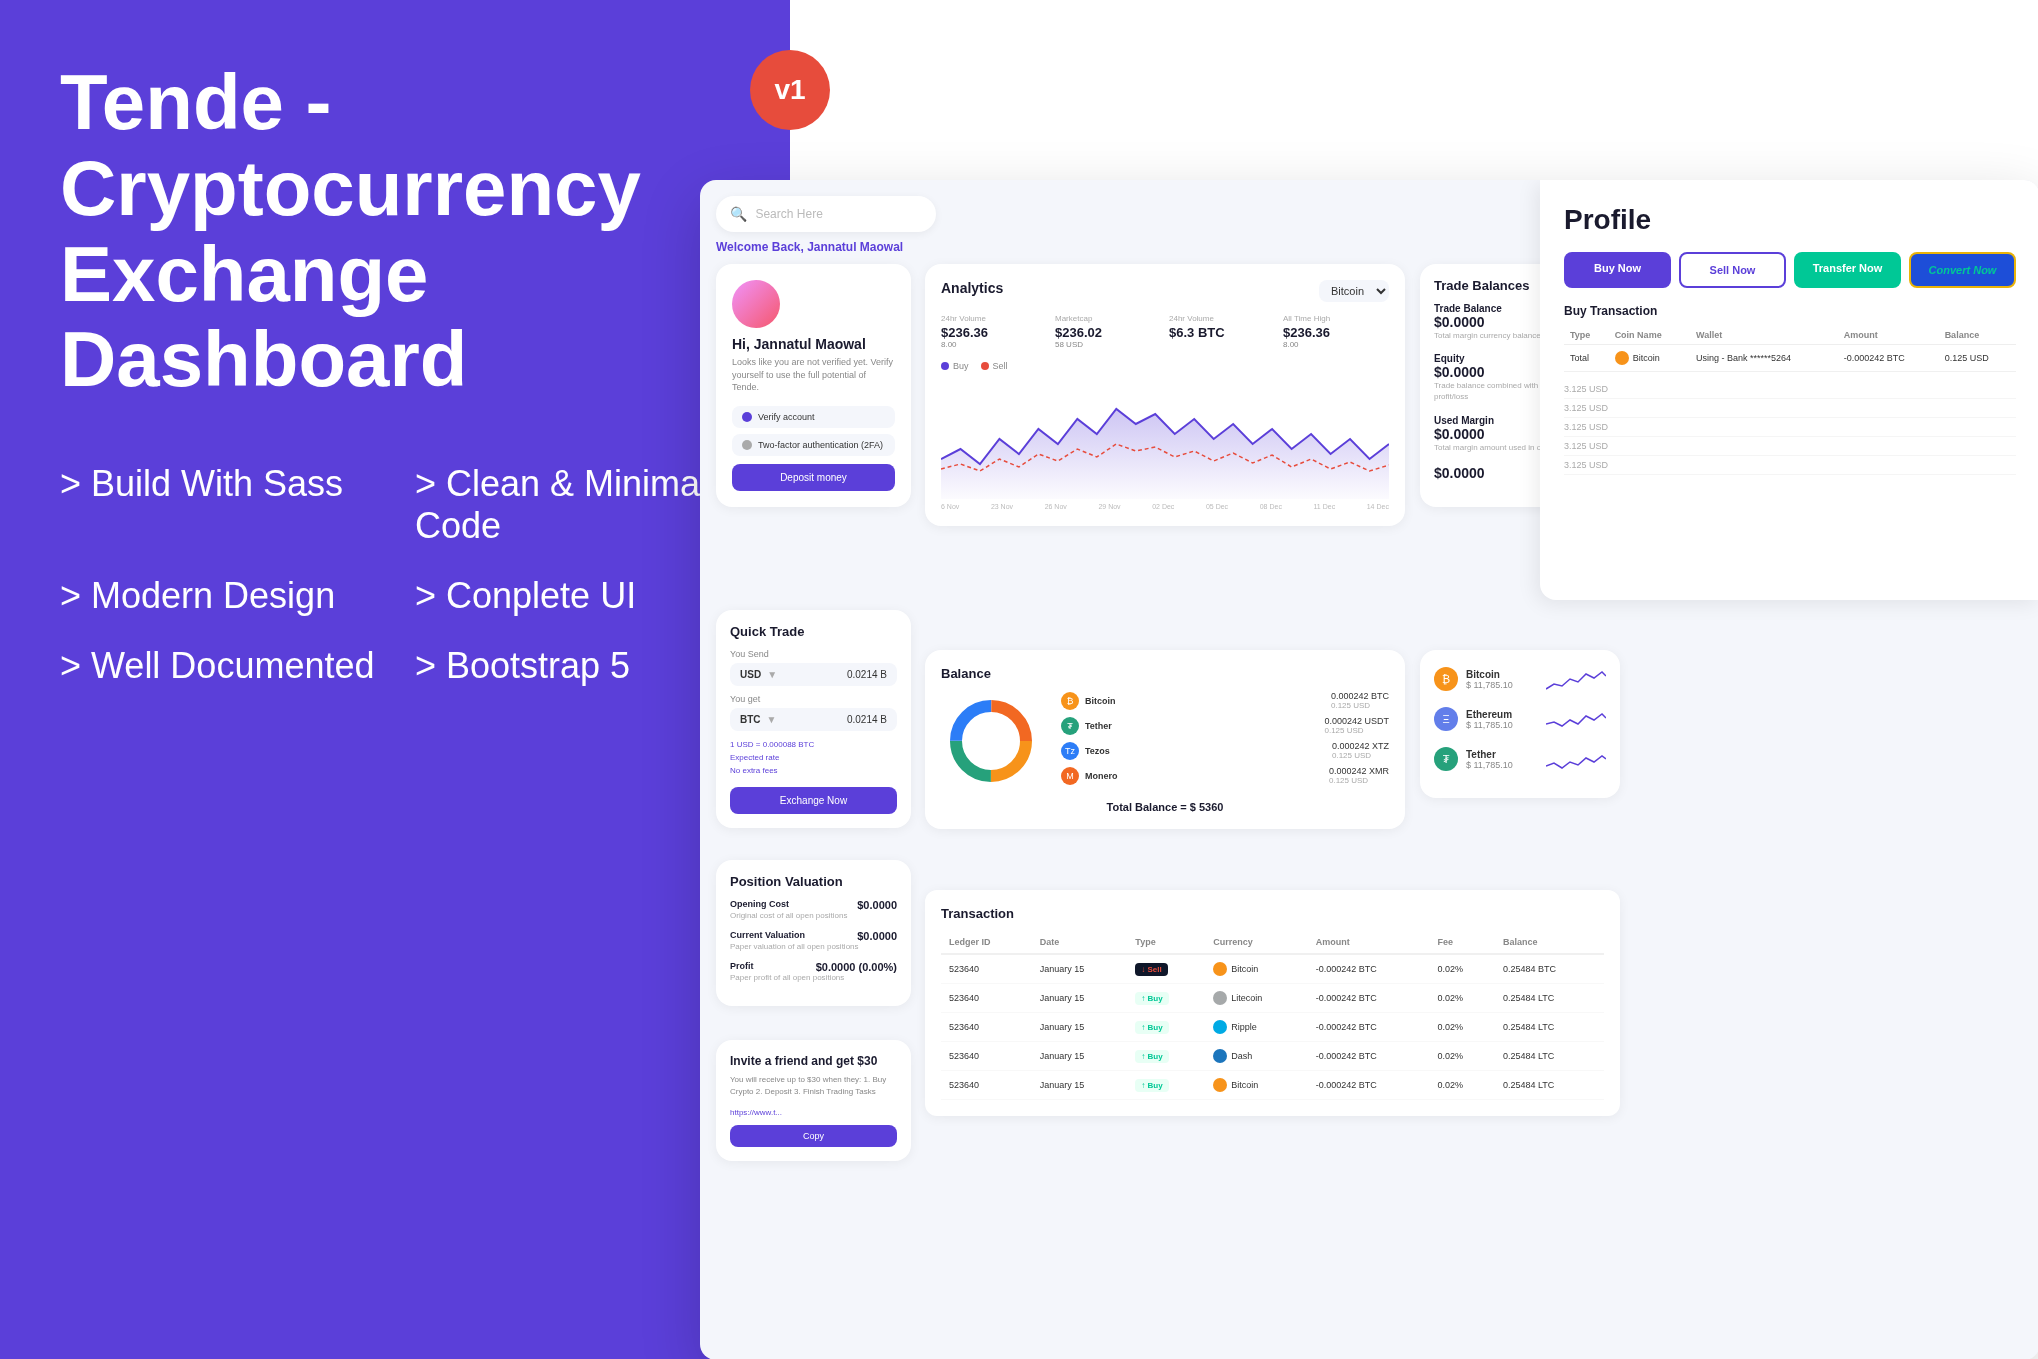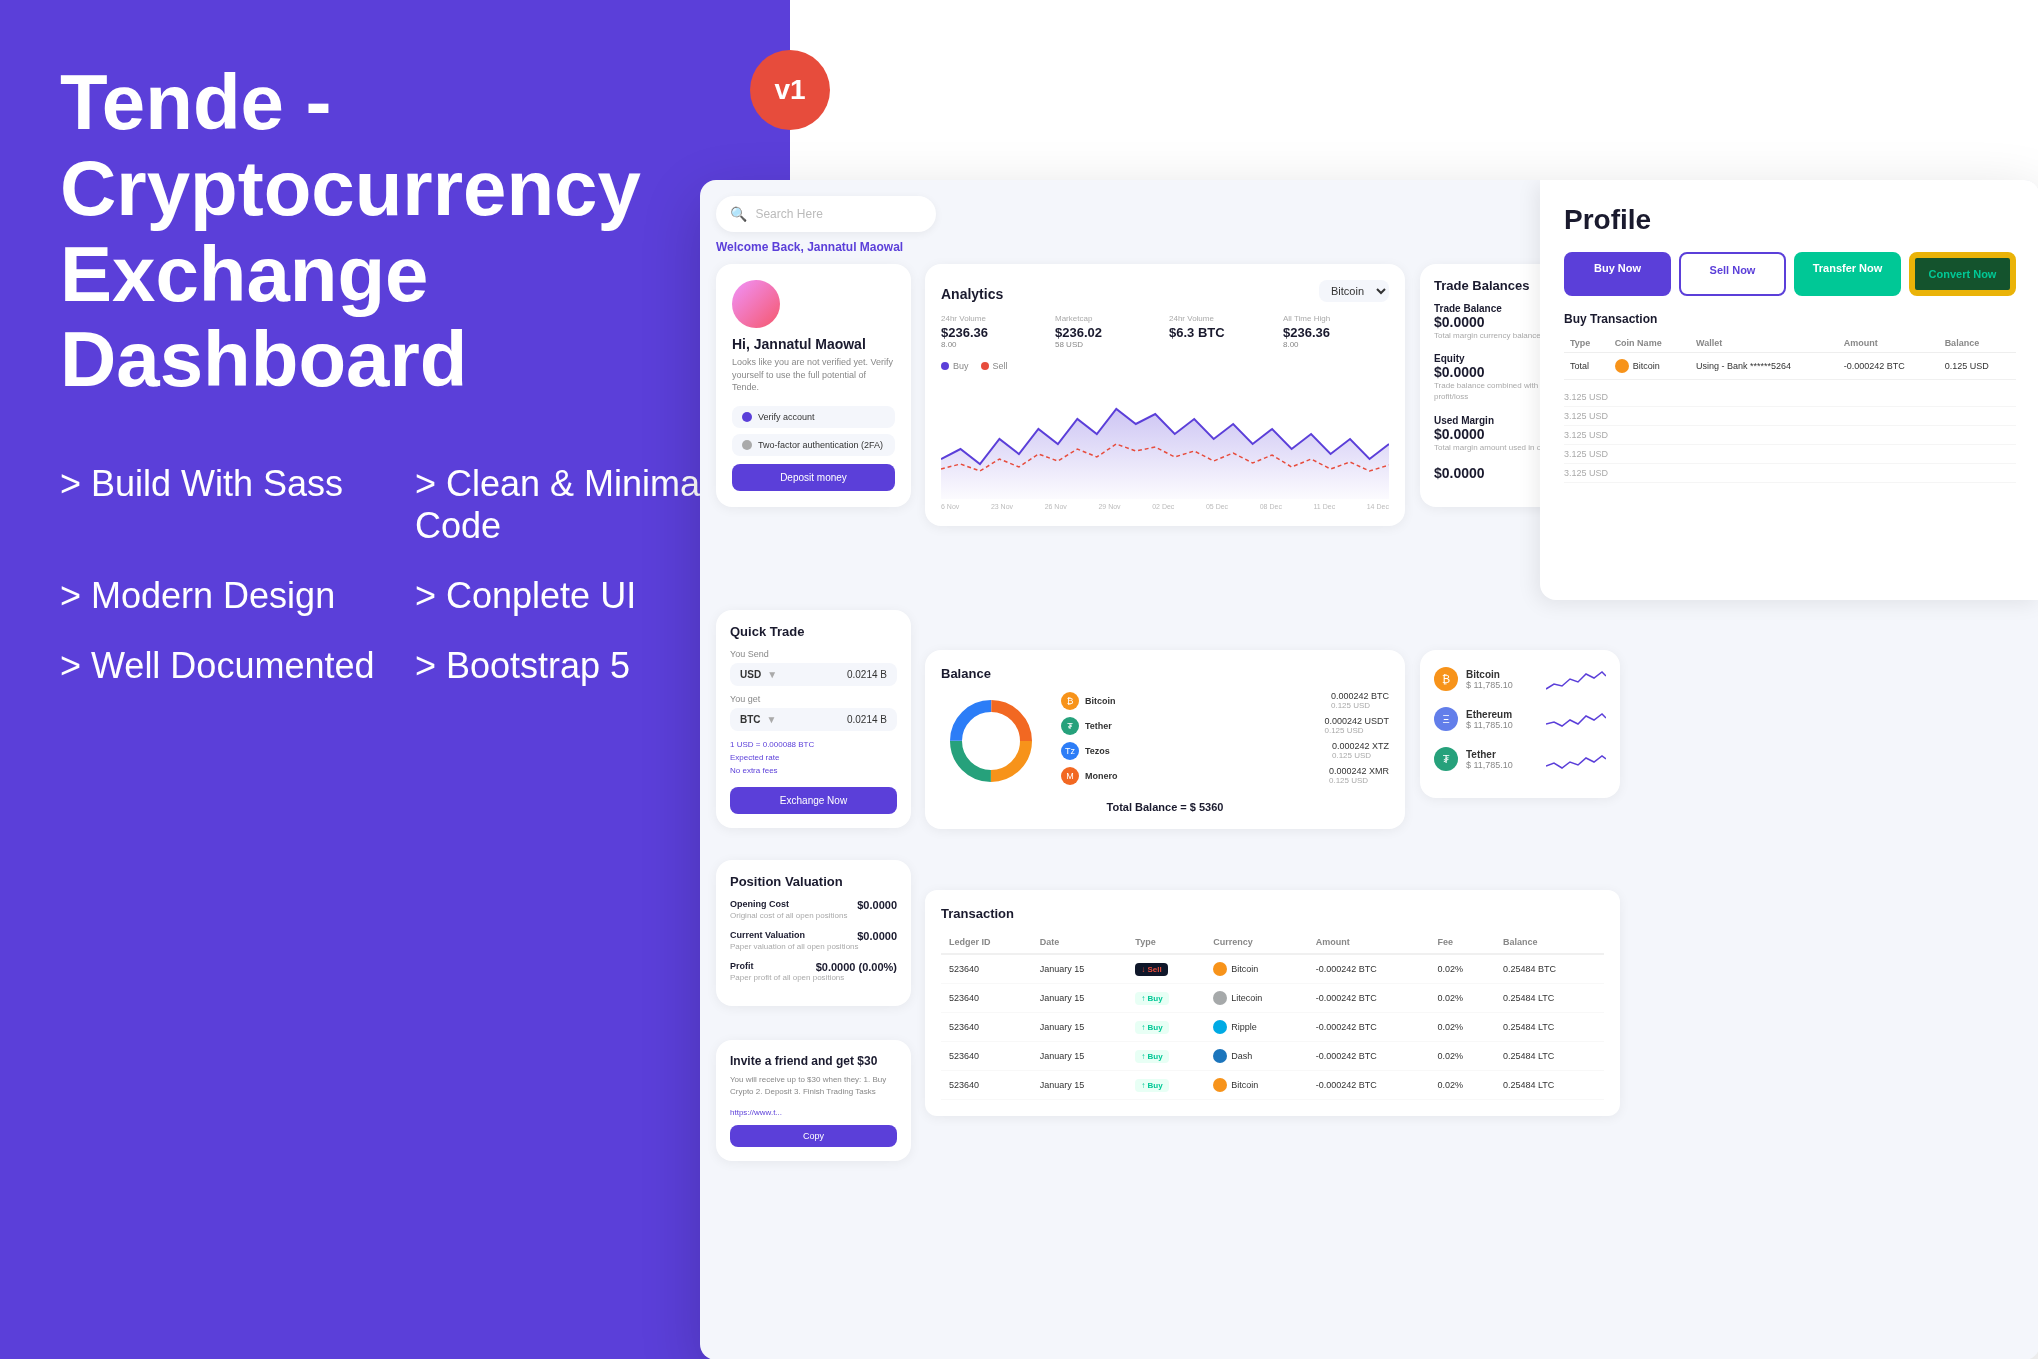--- a/index.html
+++ b/index.html
@@ -105,21 +105,21 @@
       border-radius: 8px;
       font-size: 11px;
       font-weight: 600;
       text-align: center;
       cursor: pointer;
     }
 
     .btn-buy { background: #5B3FD9; color: #fff; }
     .btn-sell { background: #fff; color: #5B3FD9; border: 2px solid #5B3FD9; }
     .btn-transfer { background: #00c896; color: #fff; }
-    .btn-convert { background: #14532d; color: #00c896; border: 6px solid #eab308; }
+    .btn-convert { background: #1d4ed8; color: #00c896; border: 2px solid #eab308; font-style: italic; }
 
     .buy-transaction-label {
       font-size: 12px;
       font-weight: 700;
       color: #1a1a2e;
       margin-bottom: 8px;
     }
 
     .transaction-table { width: 100%; border-collapse: collapse; }
     .transaction-table th {
@@ -370,21 +370,21 @@
       width: 480px;
       background: #fff;
       border-radius: 16px;
       padding: 16px;
       box-shadow: 0 2px 12px rgba(0,0,0,0.06);
     }
 
     .analytics-header {
       display: flex;
       justify-content: space-between;
-      align-items: flex-end;
+      align-items: flex-start;
       margin-bottom: 12px;
     }
 
     .analytics-title { font-size: 14px; font-weight: 700; color: #1a1a2e; }
 
     .coin-selector {
       font-size: 11px;
       color: #333;
       background: #f4f6fb;
       border: none;

